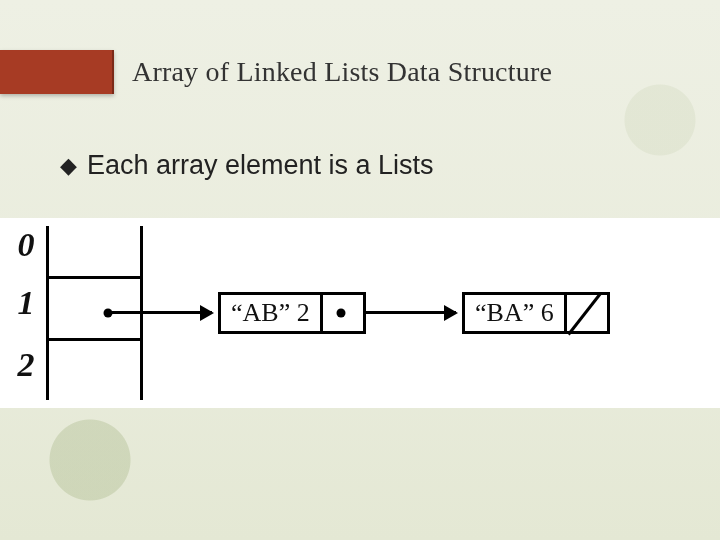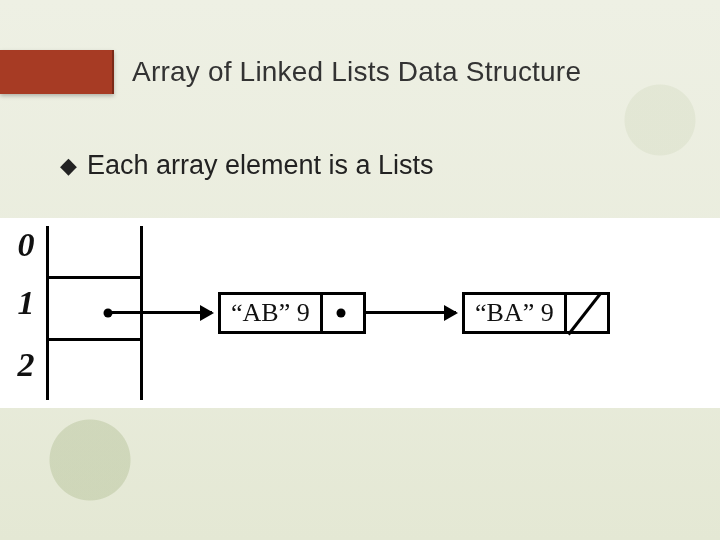--- a/index.html
+++ b/index.html
@@ -33,20 +33,21 @@
     height: 44px;
     background: #a73b24;        
     border-right: 2px solid #7c2a18;
     box-shadow: 0 2px 4px rgba(0,0,0,.25);
   }
   .title-text {
     font-size: 28px;
     color: #333;
     margin-left: 18px;
     letter-spacing: .2px;
+    font-family: Liberation Serif, serif;
   }
 
   
   .bullet-row {
     position: absolute;
     top: 150px;
     left: 60px;
     right: 40px;
     display: flex;
     align-items: center;
@@ -199,26 +200,26 @@
   <div class="vline b"></div>
   <div class="hline h0"></div>
   <div class="hline h1"></div>
 
   <div class="dot arr"></div>
 
   <div class="arrow a1"></div>
   <div class="arrow a2"></div>
 
   <div class="node nodeA">
-    <span class="data">“AB” 9</span>
+    <span class="data">“AB” 2</span>
     <span class="ptr">
       <span class="dot"></span>
     </span>
   </div>
 
   <div class="node nodeB">
-    <span class="data">“BA” 9</span>
+    <span class="data">“BA” 6</span>
     <span class="ptr">
       <span class="nullslash"></span>
     </span>
   </div>
 
 </div>
 
 </body></html>

